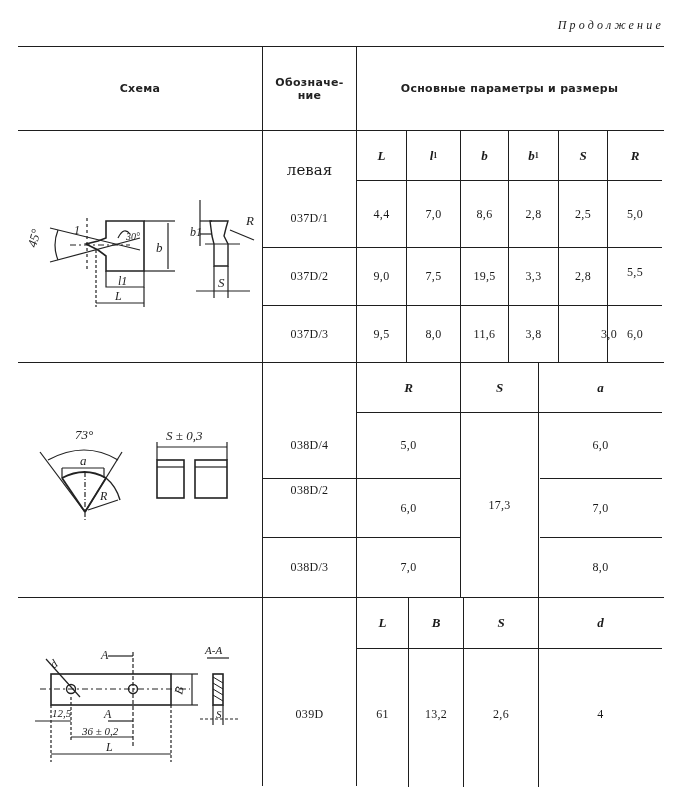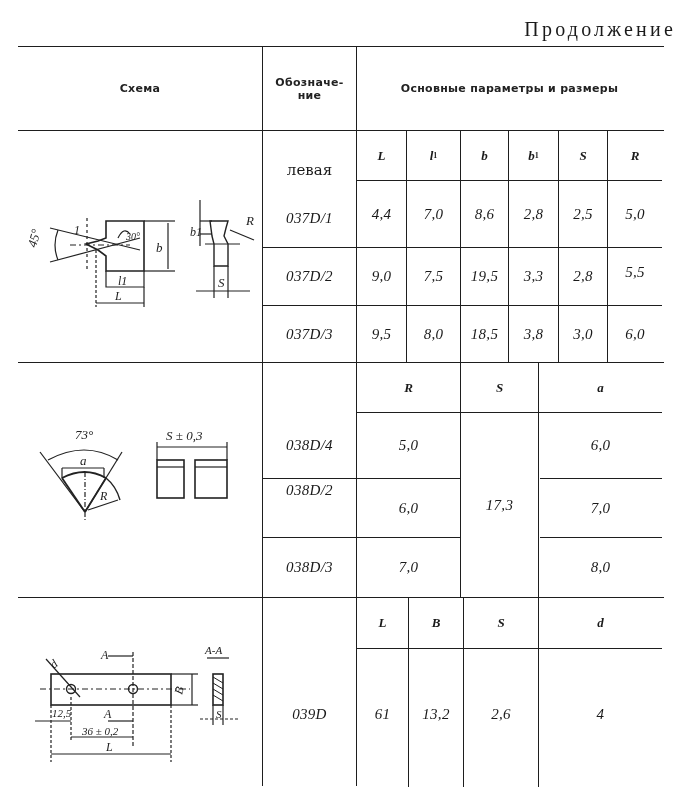--- a/index.html
+++ b/index.html
@@ -6,22 +6,22 @@
   body{width:700px;height:790px;position:relative;overflow:hidden;font-family:"DejaVu Serif","Liberation Serif",serif;color:#1a1a1a;}
   .abs{position:absolute;}
   .hl{position:absolute;height:0;border-top:1.6px solid #1e1e1e;}
   .hl.thin{border-top-width:1.2px;}
   .vl{position:absolute;width:0;border-left:1.6px solid #1e1e1e;}
   .vl.thin{border-left-width:1.2px;}
   .cell{position:absolute;display:flex;align-items:center;justify-content:center;text-align:center;font-size:15px;}
   .hdr{font-family:"DejaVu Sans","Liberation Sans",sans-serif;font-size:11px;font-weight:bold;letter-spacing:0.3px;color:#222;}
   .sym{font-style:italic;font-weight:bold;font-size:13px;font-family:"Liberation Serif","DejaVu Serif",serif;}
   .sym sub{font-size:8px;font-style:normal;}
-  .num{font-size:15px;font-family:"Liberation Serif","DejaVu Serif",serif;letter-spacing:0.3px;font-style:italic;}
-  .title{position:absolute;right:24px;top:18px;font-size:20px;letter-spacing:3.2px;font-family:"Liberation Serif","DejaVu Serif",serif;}
+  .num{font-size:12px;font-family:"Liberation Serif","DejaVu Serif",serif;letter-spacing:0.3px;}
+  .title{position:absolute;right:36px;top:18px;font-size:12px;letter-spacing:3.2px;font-family:"Liberation Serif","DejaVu Serif",serif;font-style:italic;}
   svg text{font-family:"Liberation Serif","DejaVu Serif",serif;font-style:italic;}
 </style>
 </head>
 <body>
 
 <div class="title">Продолжение</div>
 
 <div>
 
   <div class="hl" style="left:18px;top:46px;width:646px;"></div>
@@ -103,23 +103,23 @@
     <div class="cell num" style="left:461px;top:248px;width:47px;height:57px;">19,5</div>
     <div class="cell num" style="left:509px;top:248px;width:49px;height:57px;">3,3</div>
     <div class="cell num" style="left:559px;top:248px;width:48px;height:57px;">2,8</div>
     <div class="cell num" style="left:608px;top:244px;width:54px;height:57px;">5,5</div>
   </div>
 
   <div>
     <div class="cell num" style="left:263px;top:306px;width:93px;height:56px;">037D/3</div>
     <div class="cell num" style="left:357px;top:306px;width:49px;height:56px;">9,5</div>
     <div class="cell num" style="left:407px;top:306px;width:53px;height:56px;">8,0</div>
-    <div class="cell num" style="left:461px;top:306px;width:47px;height:56px;">18,5</div>
+    <div class="cell num" style="left:461px;top:306px;width:47px;height:56px;">11,6</div>
     <div class="cell num" style="left:509px;top:306px;width:49px;height:56px;">3,8</div>
-    <div class="cell num" style="left:559px;top:306px;width:48px;height:56px;">3,0</div>
+    <div class="cell num" style="left:585px;top:306px;width:48px;height:56px;">3,0</div>
     <div class="cell num" style="left:608px;top:306px;width:54px;height:56px;">6,0</div>
   </div>
 
   <svg class="abs" style="left:0;top:130px;" width="262" height="232" viewBox="0 0 262 232" fill="none" stroke="#222" stroke-width="1.2">
 
     <path d="M106 91 L106 108 L98 111 L86 114 L98 120 L106 126 L106 141 L144 141 L144 91 Z" stroke-width="1.6"></path>
     <line x1="144" y1="91" x2="175" y2="91"></line>
     <line x1="144" y1="141" x2="175" y2="141"></line>
 
     <line x1="50" y1="98" x2="140" y2="120"></line>

